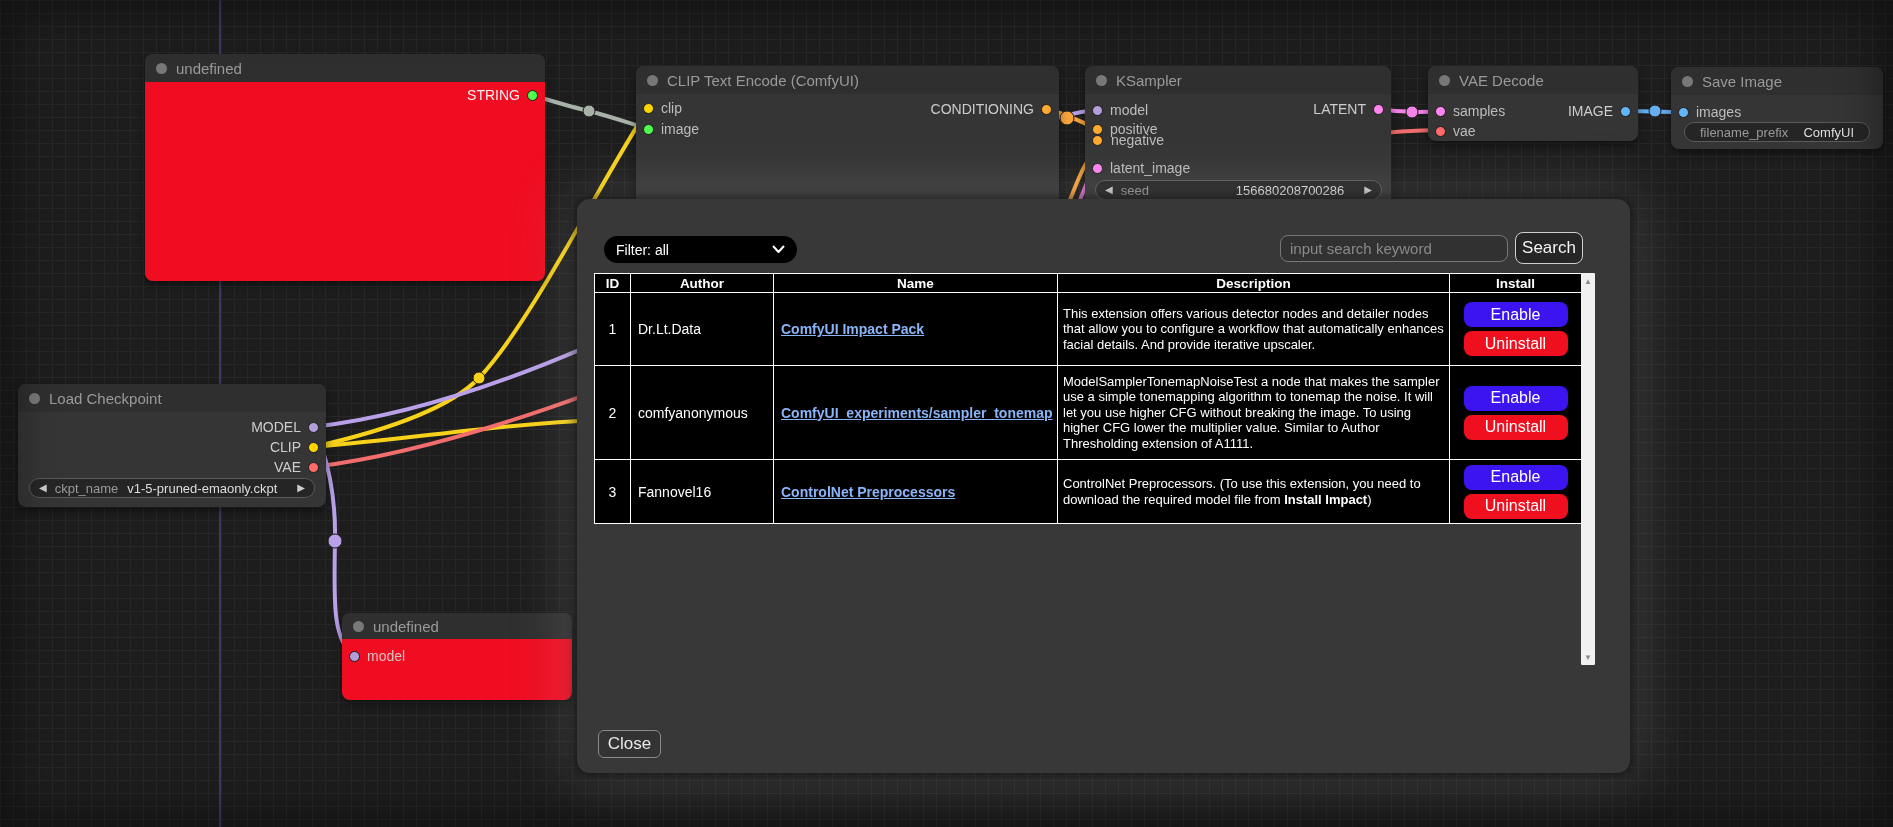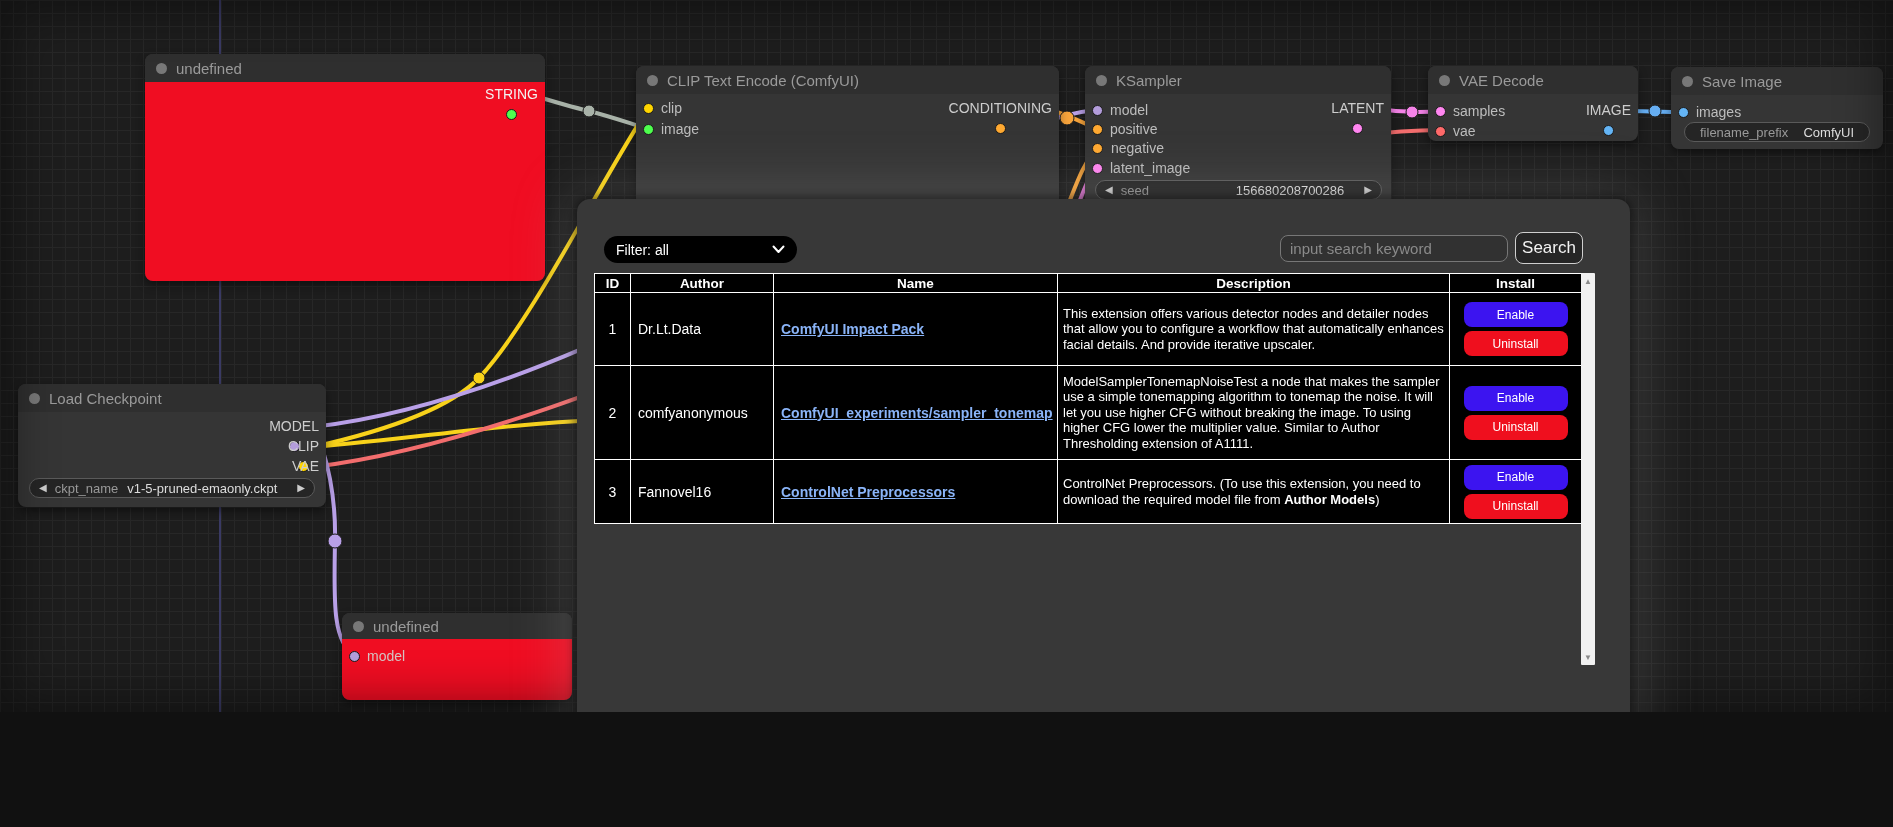--- a/index.html
+++ b/index.html
@@ -1,39 +1,39 @@
 <!DOCTYPE html>
 <html><head>
 <meta charset="utf-8">
 <style>
   * { box-sizing: border-box; margin: 0; padding: 0; }
   body { font-family: "Liberation Sans", sans-serif; background: #111; }
   #stage {
-    position: relative; width: 1893px; height: 712px; overflow: hidden;
+    position: relative; width: 1893px; height: 827px; overflow: hidden;
     background-color: #1d1d1d;
     background-image: linear-gradient(#272727 1px, transparent 1px),
                       linear-gradient(90deg, #272727 1px, transparent 1px);
     background-size: 13px 13px;
   }
   #vignette { position:absolute; inset:0; box-shadow: inset 0 0 45px 12px rgba(0,0,0,0.4); pointer-events:none; z-index:5; }
   #axis-line { position:absolute; left:219px; top:0; width:2px; height:827px; background:#3a3a64; z-index:1; }
   #links { position:absolute; left:0; top:0; z-index:2; }
 
   
   .node { position:absolute; z-index:3; background:#353535; border-radius:8px;
           box-shadow: 0 4px 10px rgba(0,0,0,0.45); color:#c4c4c4; }
   .node-title { height:28px; background:#2f2f2f; border-radius:8px 8px 0 0;
                 display:flex; align-items:center; gap:9px; padding:0 11px;
                 color:#9a9a9a; font-size:15px; }
   .title-dot { width:11px; height:11px; border-radius:50%; background:#787878; flex:0 0 auto; }
   .node-body { position:absolute; left:0; right:0; top:28px; bottom:0; border-radius:0 0 8px 8px; }
   .node-body.red { background:#f00d22; }
   .slot { position:absolute; display:flex; align-items:center; gap:7px; height:18px; font-size:14px; color:#bdbdbd; }
   .slot.in  { left:7px; }
-  .slot.out { right:7px;flex-direction:column; }
+  .slot.out { right:7px; }
   .slot-dot { width:11px; height:11px; border-radius:50%; border:1px solid #1c1c1c; flex:0 0 auto; }
   .out-label { color:#cdcdcd; }
   .widget { position:absolute; height:20px; background:#252525; border:1px solid #5a5a5a;
             border-radius:10px; display:flex; align-items:center; font-size:13px;
             color:#999; padding:0 9px; gap:8px; }
   .widget .w-value { color:#ddd; margin-left:auto; margin-right:12px; }
   .widget .arrow { color:#ccc; font-size:10px; line-height:1; }
   .widget.no-arrows { justify-content:space-between; padding:0 15px; }
   .widget.no-arrows .w-value { margin:0; }
 
@@ -57,21 +57,21 @@
   table.ext th, table.ext td { border:1px solid #fff; color:#fff; }
   table.ext th { height:19px; font-size:13.5px; font-weight:bold; text-align:center; background:#000; }
   col.c-id{width:36px;} col.c-author{width:143px;} col.c-name{width:284px;} col.c-desc{width:392px;} col.c-install{width:132px;}
   td.c-id { text-align:center; font-size:14px; }
   td.c-author { font-size:14px; padding-left:7px; }
   td.c-name { font-size:14px; padding-left:7px; }
   td.c-name a { color:#8ab4f8; font-weight:bold; text-decoration:underline; }
   td.c-desc { font-size:13px; line-height:15.5px; padding:3px 5px; vertical-align:middle; }
   td.c-install { text-align:center; }
   .btn-enable, .btn-uninstall { display:block; width:104px; height:25px; margin:4px auto;
-      border:none; border-radius:8px; color:#fff; font-size:12px;
+      border:none; border-radius:8px; color:#fff; font-size:16px;
       font-family:"Liberation Sans",sans-serif; cursor:pointer; }
   .btn-enable { background:#3c14f0; }
   .btn-uninstall { background:#ef0f1e; }
   tr.r1 { height:73px; } tr.r2 { height:94px; } tr.r3 { height:64px; }
 
   .scrollbar { position:absolute; left:1004px; top:74px; width:14px; height:392px;
       background:#f1f1f1; border-radius:1px; }
   .scrollbar .sb-arrow { position:absolute; left:0; width:14px; height:14px; color:#8a8a8a;
       font-size:8px; display:flex; align-items:center; justify-content:center; }
   .scrollbar .sb-up { top:1px; } .scrollbar .sb-down { bottom:1px; }
@@ -147,21 +147,21 @@
       <span>KSampler</span>
     </div>
     <div class="slot in" style="top:35px;">
       <span class="slot-dot" style="background:#b39ddb;"></span>
       <span>model</span>
     </div>
     <div class="slot in" style="top:54px;">
       <span class="slot-dot" style="background:#ffa931;"></span>
       <span>positive</span>
     </div>
-    <div class="slot in" style="top:73px;gap:8px;">
+    <div class="slot in" style="top:65px;gap:8px;">
       <span class="slot-dot" style="background:#ffa931;"></span>
       <span>negative</span>
     </div>
     <div class="slot in" style="top:93px;">
       <span class="slot-dot" style="background:#ff86f0;"></span>
       <span>latent_image</span>
     </div>
     <div class="slot out" style="top:34px;">
       <span class="out-label">LATENT</span>
       <span class="slot-dot" style="background:#ff86f0;"></span>
@@ -292,21 +292,21 @@
           <td class="c-desc">ModelSamplerTonemapNoiseTest a node that makes the sampler use a simple tonemapping algorithm to tonemap the noise. It will let you use higher CFG without breaking the image. To using higher CFG lower the multiplier value. Similar to Author Thresholding extension of A1111.</td>
           <td class="c-install">
             <button class="btn-enable">Enable</button>
             <button class="btn-uninstall">Uninstall</button>
           </td>
         </tr>
         <tr class="r3">
           <td class="c-id">3</td>
           <td class="c-author">Fannovel16</td>
           <td class="c-name"><a href="#">ControlNet Preprocessors</a></td>
-          <td class="c-desc"><span>ControlNet Preprocessors. (To use this extension, you need to download the required model file from </span><b>Author Models</b><span>)</span></td>
+          <td class="c-desc"><span>ControlNet Preprocessors. (To use this extension, you need to download the required model file from </span><b>Install Impact</b><span>)</span></td>
           <td class="c-install">
             <button class="btn-enable">Enable</button>
             <button class="btn-uninstall">Uninstall</button>
           </td>
         </tr>
       </tbody>
     </table>
 
     <div class="scrollbar">
       <div class="sb-arrow sb-up">▲</div>

